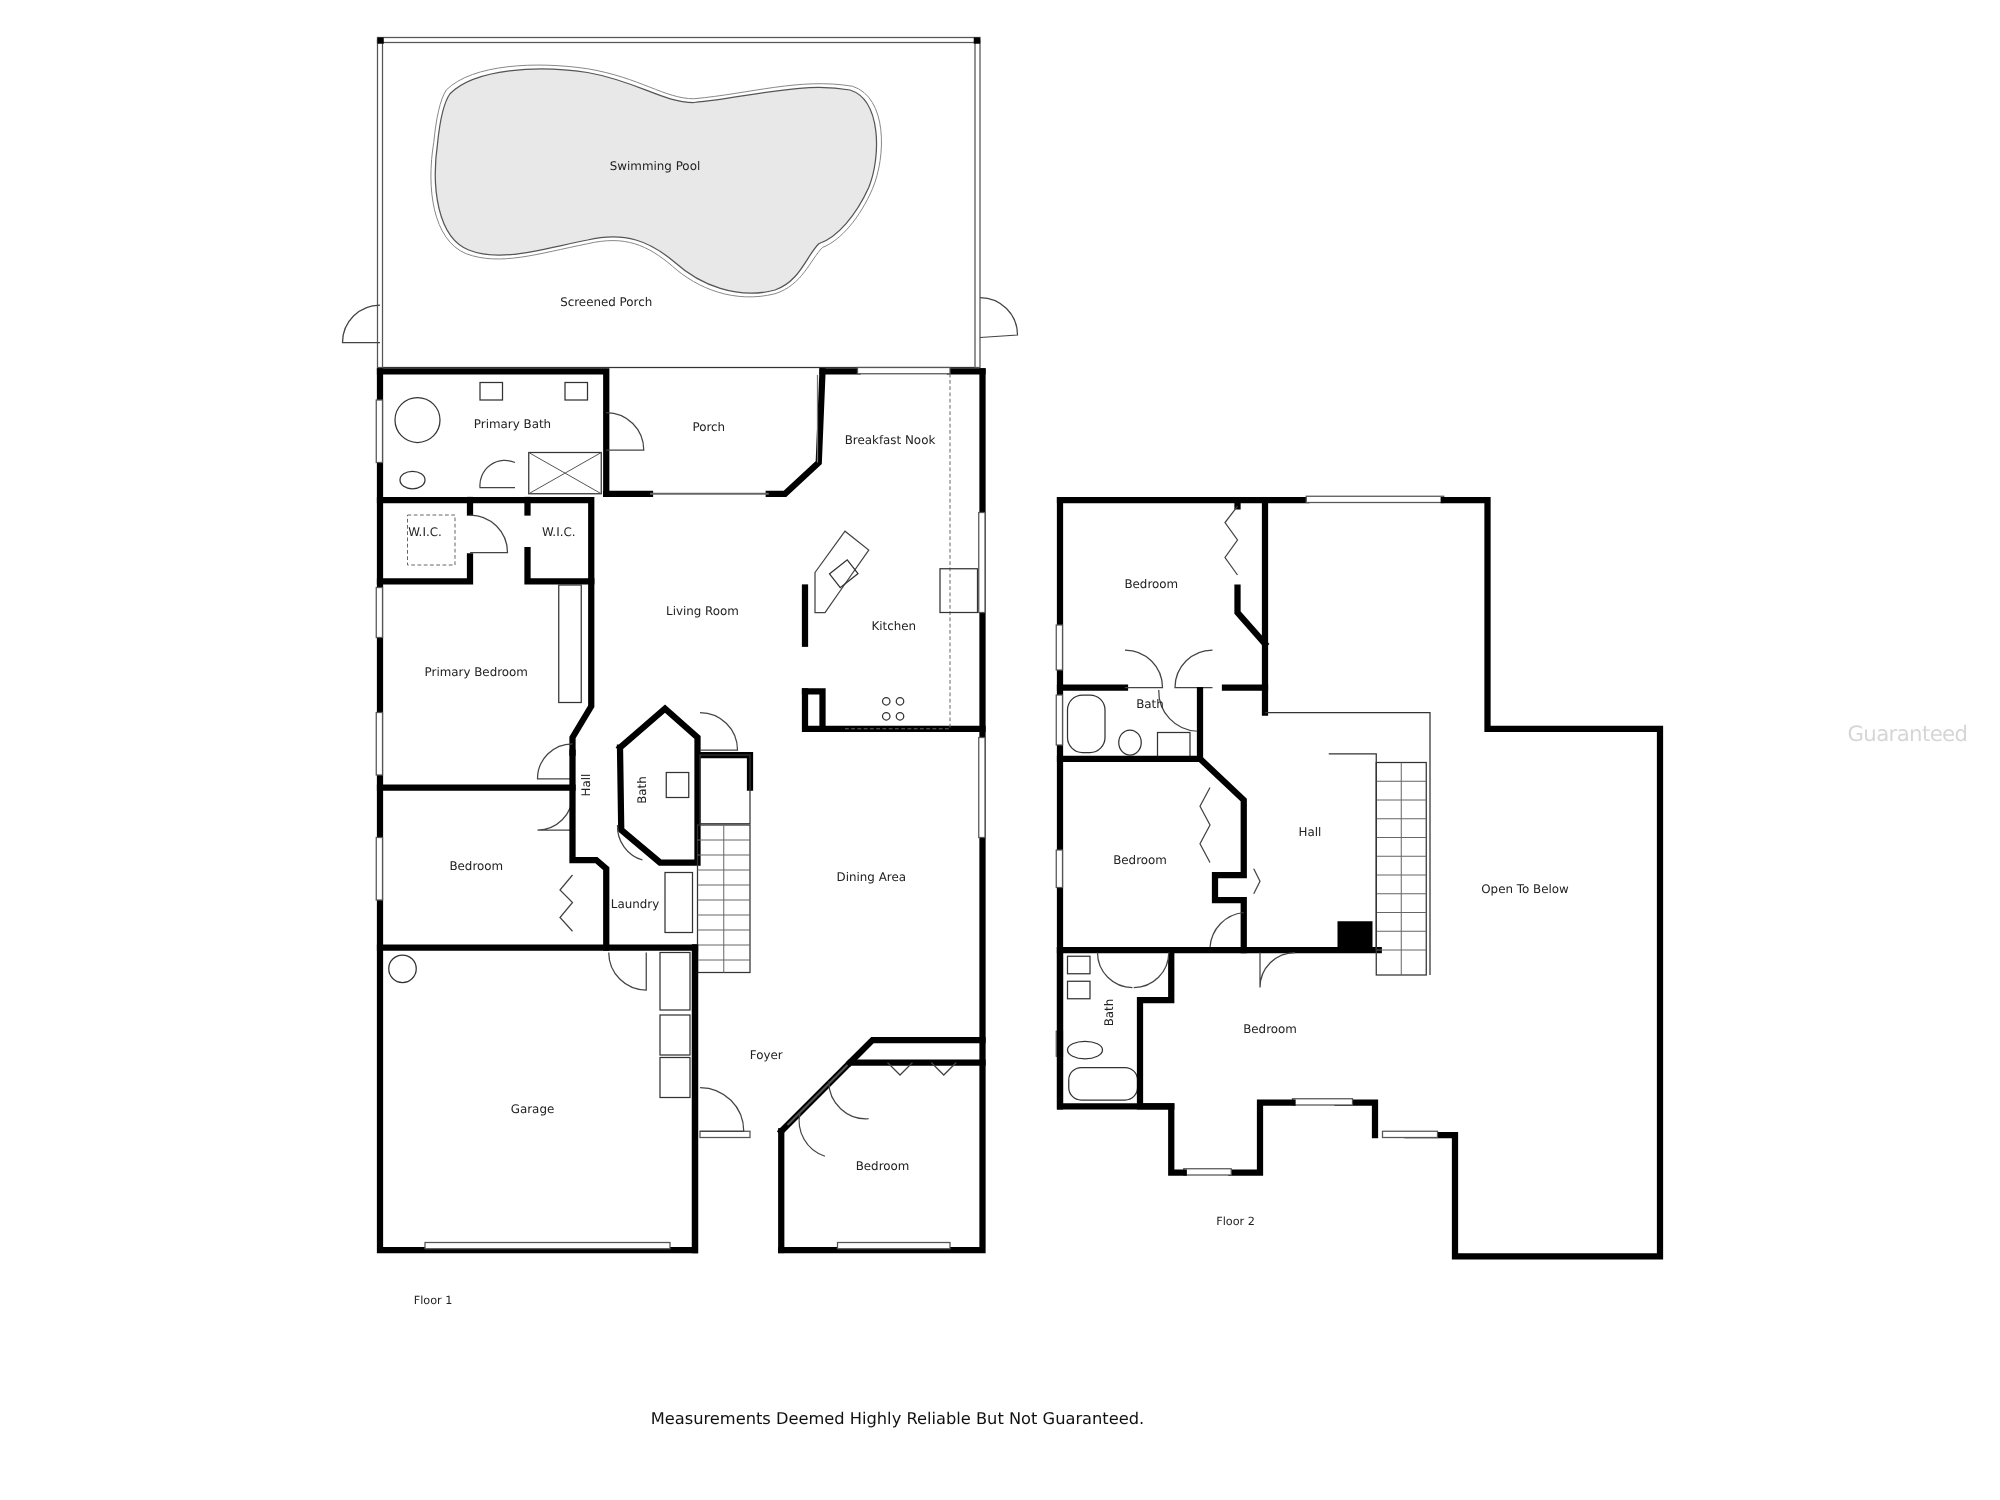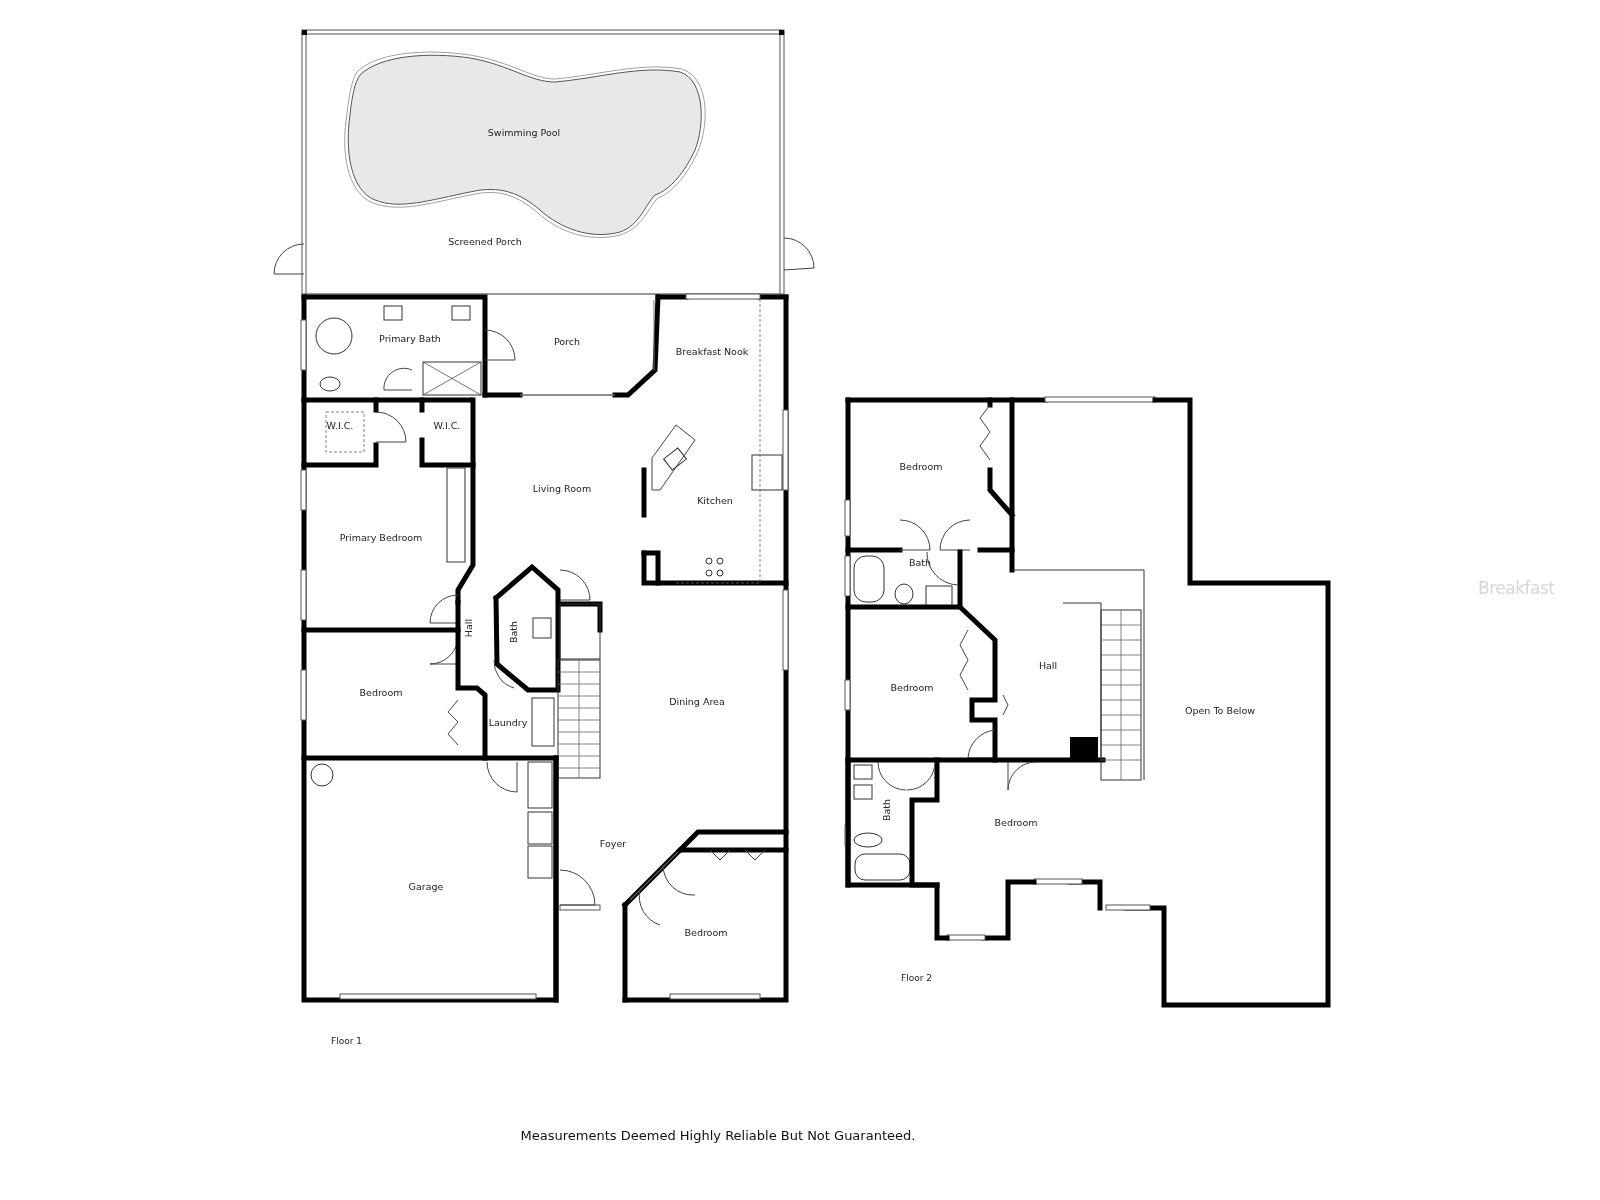--- a/index.html
+++ b/index.html
@@ -219,15 +219,15 @@
     <text class="lbl" x="920" y="566">Bath</text>
     <text class="lbl" x="912" y="691">Bedroom</text>
     <text class="lbl" x="1048" y="669">Hall</text>
     <text class="lbl" x="890" y="810" transform="rotate(-90 890 810)">Bath</text>
     <text class="lbl" x="1016" y="826">Bedroom</text>
     <text class="lbl" x="1220" y="714">Open To Below</text>
   </g>
 </svg>
 
 <div class="floorlbl" style="left:308px; top:1036px;padding-left:23px;">Floor 1</div>
-<div class="floorlbl" style="left:901px; top:973px;">Floor 2</div>
-<div class="wm">Breakfast</div>
+<div class="floorlbl" style="left:973px; top:973px;">Floor 2</div>
+<div class="wm">Guaranteed</div>
 <div class="foot">Measurements Deemed Highly Reliable But Not Guaranteed.</div>
 
 </body></html>

